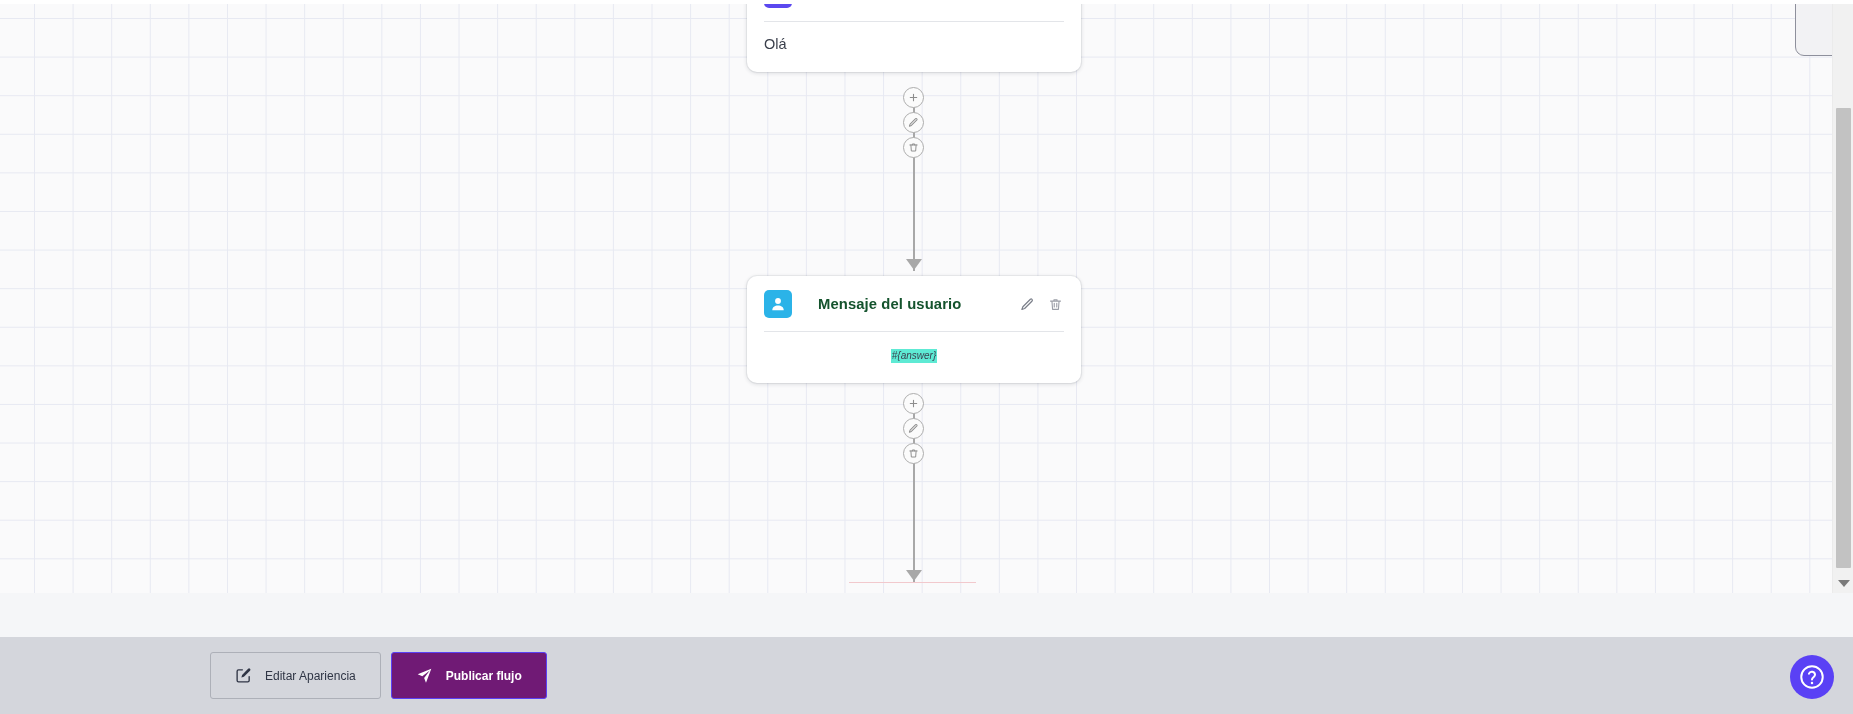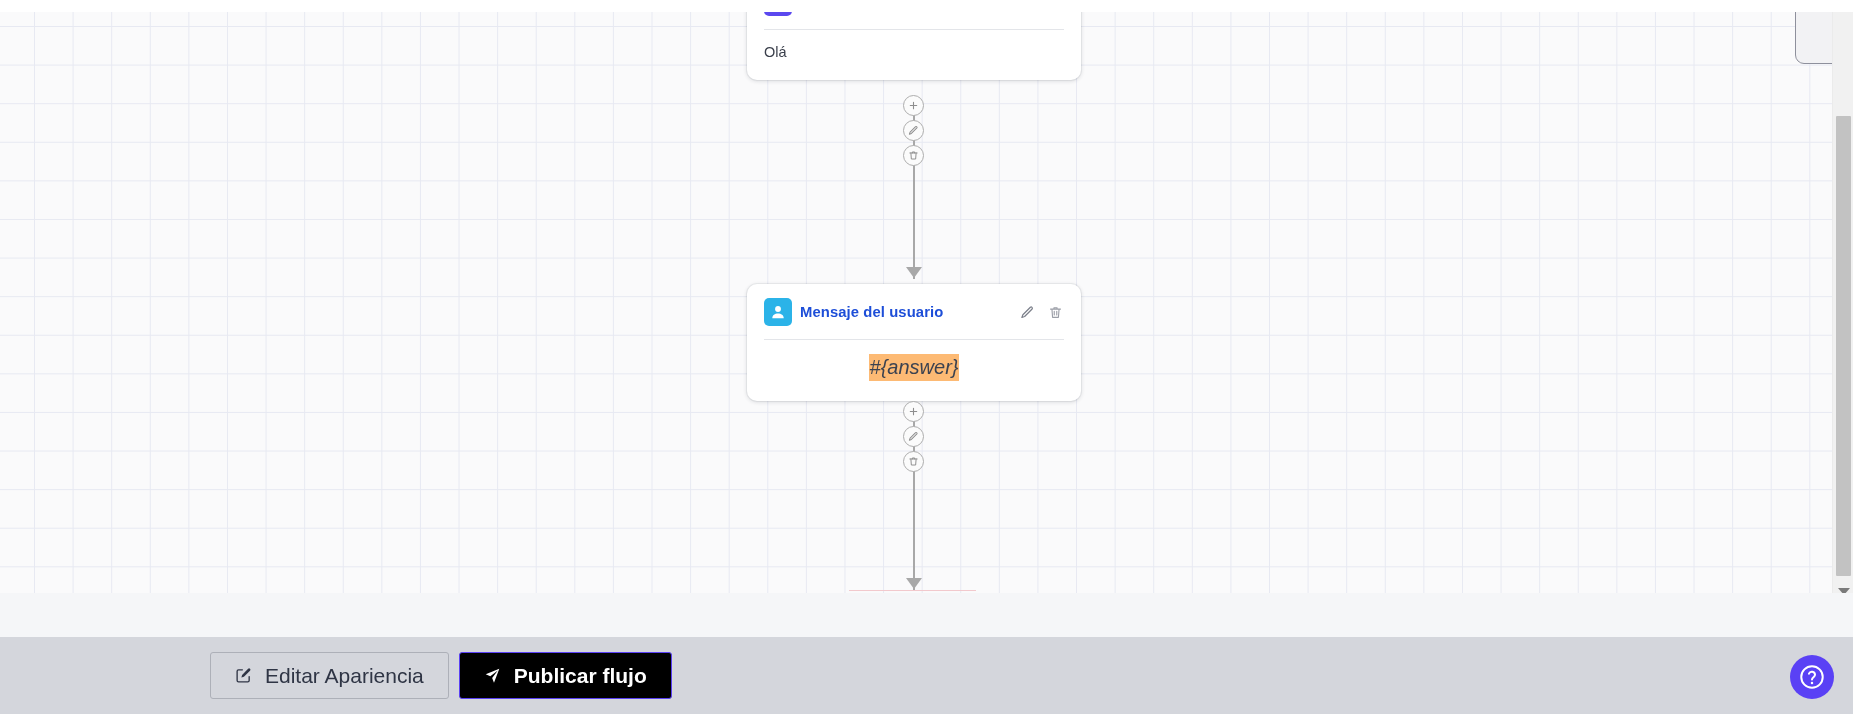--- a/index.html
+++ b/index.html
@@ -17,21 +17,21 @@
     position: relative;
     width: 1853px;
     height: 714px;
     overflow: hidden;
   }
 
   
   .canvas {
     position: absolute;
     left: 0;
-    top: 12px;
+    top: 4px;
     width: 1853px;
     height: 593px;
     background-color: #fafafb;
     background-image:
       linear-gradient(to right, #e7e9f2 1px, transparent 1px),
       linear-gradient(to bottom, #e7e9f2 1px, transparent 1px);
     background-size: 38.6px 38.6px;
     background-position: 34px 14px;
     overflow: hidden;
   }
@@ -77,43 +77,43 @@
     height: 28px;
     border-radius: 5px;
     display: flex;
     align-items: center;
     justify-content: center;
     flex: 0 0 auto;
   }
   .node-icon svg { display:block; }
 
   .node-title {
-    margin-left: 8px;
+    margin-left: 26px;
     font-size: 14.8px;
     font-weight: bold;
-    color: #1d4ed8;
+    color: #14532d;
     letter-spacing: .1px;
     white-space: nowrap;
     flex: 1 1 auto;
   }
 
   .node-actions { display: flex; align-items: center; gap: 11px; }
   .icon-btn {
     width: 17px; height: 18px;
     display: flex; align-items: center; justify-content: center;
     cursor: pointer;
   }
   .icon-btn svg { display:block; }
 
   .var-chip {
     display: inline-block;
-    background: #fdba74;
+    background: #5eead4;
     color: #3b4250;
     font-style: italic;
-    font-size: 20px;
+    font-size: 10px;
     padding: 0 1px;
     line-height: 1.35;
   }
   .body-center { text-align: center; }
 
   
   .edge-line {
     position: absolute;
     width: 2px;
     background: #a8a8a8;
@@ -220,28 +220,28 @@
     height: 47px;
     border: 1px solid #adb0b8;
     background: #d4d6dc;
     color: #2f3545;
     border-radius: 3px;
     display: flex;
     align-items: center;
     justify-content: center;
     gap: 13px;
     padding: 0 24px;
-    font-size: 21px;
+    font-size: 12px;
     margin-right: 10px;
     cursor: pointer;
     box-sizing: border-box;
     white-space: nowrap;
   }
   .tb-btn.primary {
-    background: #000000;
+    background: #701a75;
     border-color: #5a41f5;
     color: #ffffff;
     font-weight: bold;
   }
   .tb-btn .tb-ico { display:flex; align-items:center; }
   .tb-btn .tb-ico svg { display:block; }
 
   .badge-dot {
     position: absolute;
     top: -9px;

